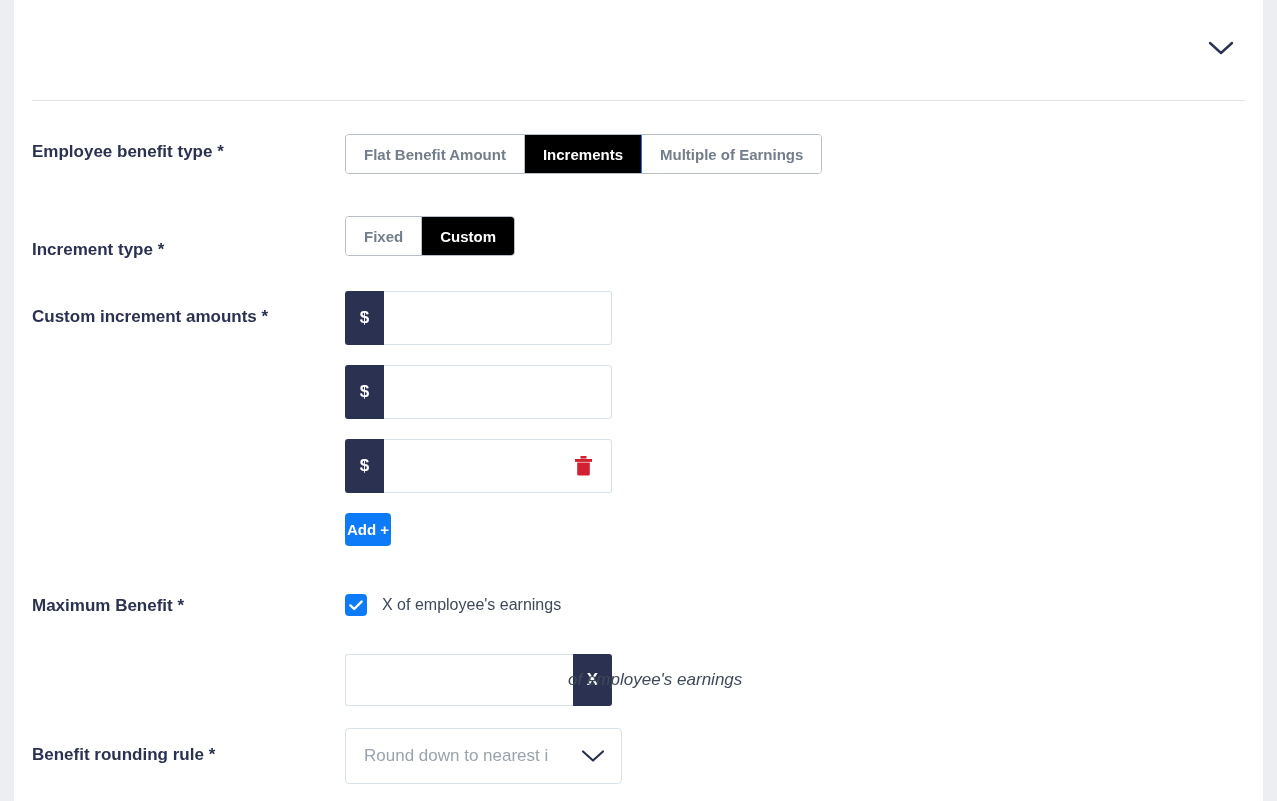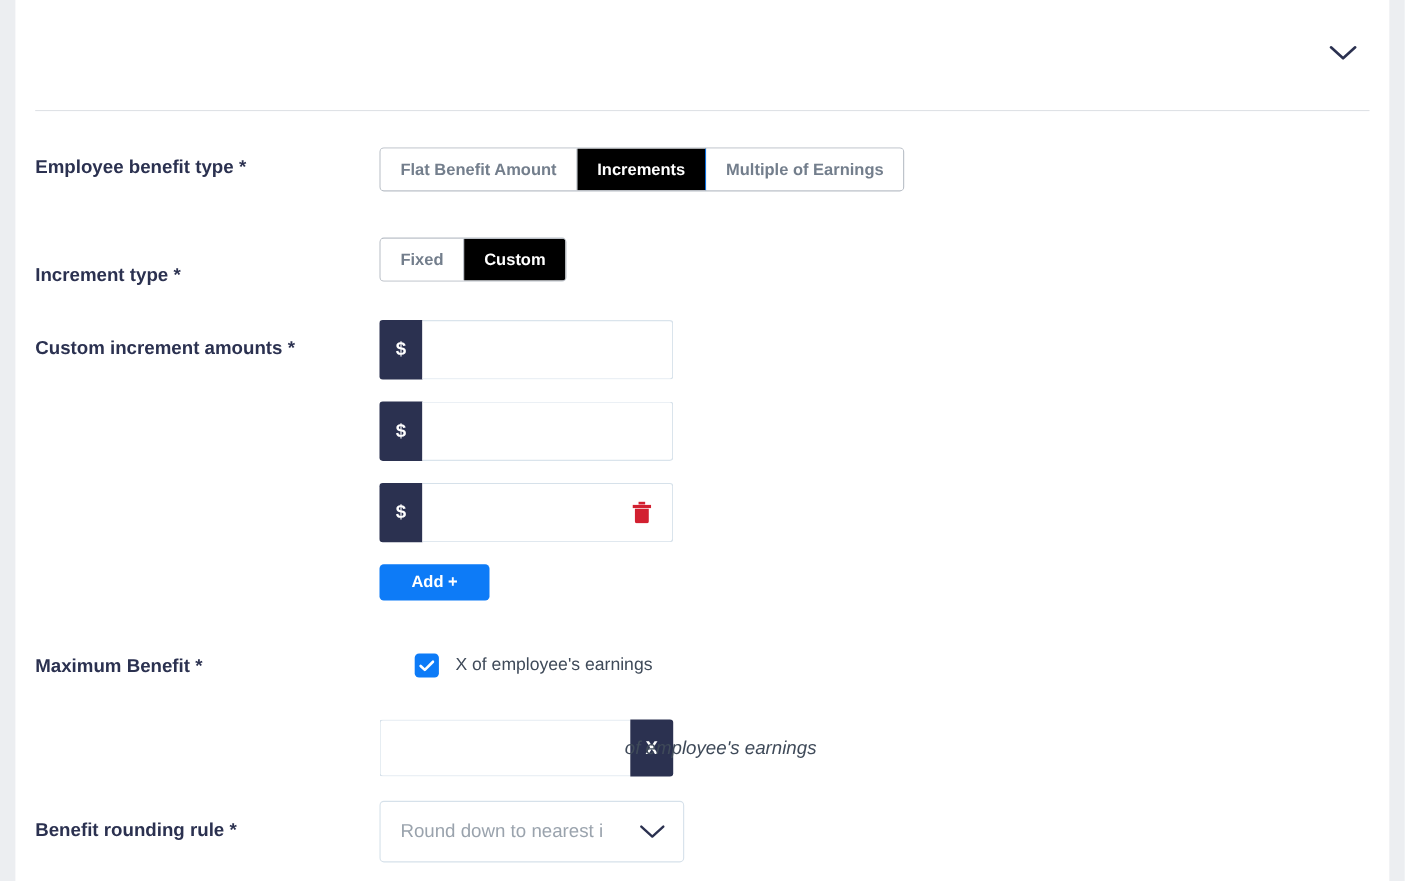--- a/index.html
+++ b/index.html
@@ -170,21 +170,21 @@
   .add-btn {
     display: inline-flex;
     align-items: center;
     justify-content: center;
     background: #0d7bf7;
     color: #ffffff;
     font-size: 15px;
     font-weight: bold;
     border: none;
     border-radius: 4px;
-    padding: 8px 29px;
+    padding: 8px 2px;
     cursor: pointer;
     font-family: "Liberation Sans", sans-serif;
   }
 
   
   .check-line {
     display: flex;
     align-items: center;
   }
   .checkbox {
@@ -355,21 +355,21 @@
 
       <button class="add-btn">Add +</button>
     </div>
   </div>
 
   <div class="row" style="top:596px;">
     <div class="label" style="top:0;">
       <span>Maximum Benefit</span>
       <span class="req">*</span>
     </div>
-    <div class="field" style="top:-2px;margin-left:32px;">
+    <div class="field" style="top:-2px;">
       <div class="check-line">
         <div class="checkbox">
           <svg width="14" height="11" viewBox="0 0 14 11">
             <path d="M1.4 5.4 L5.2 9 L12.6 1.6" fill="none" stroke="#ffffff" stroke-width="2.4" stroke-linecap="round" stroke-linejoin="round"></path>
           </svg>
         </div>
         <div class="check-label">X of employee's earnings</div>
       </div>
     </div>
   </div>

